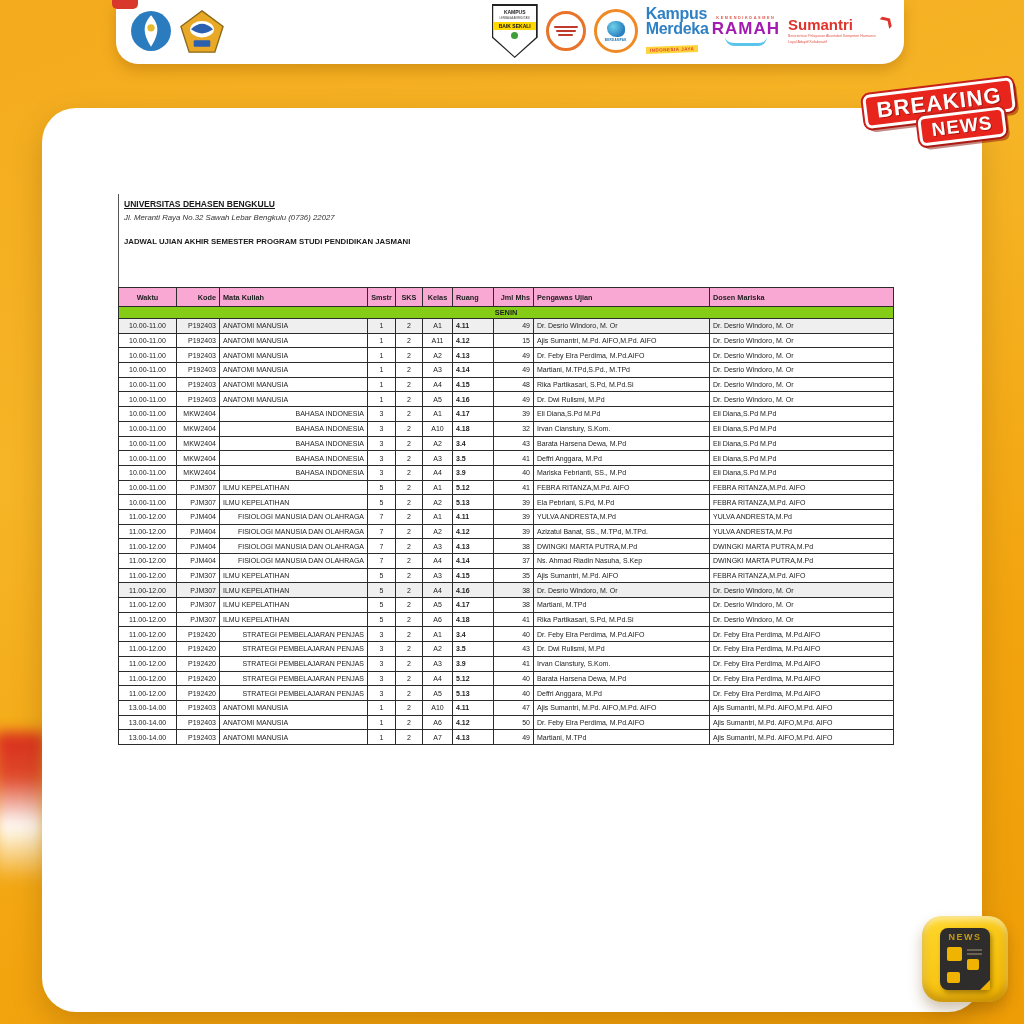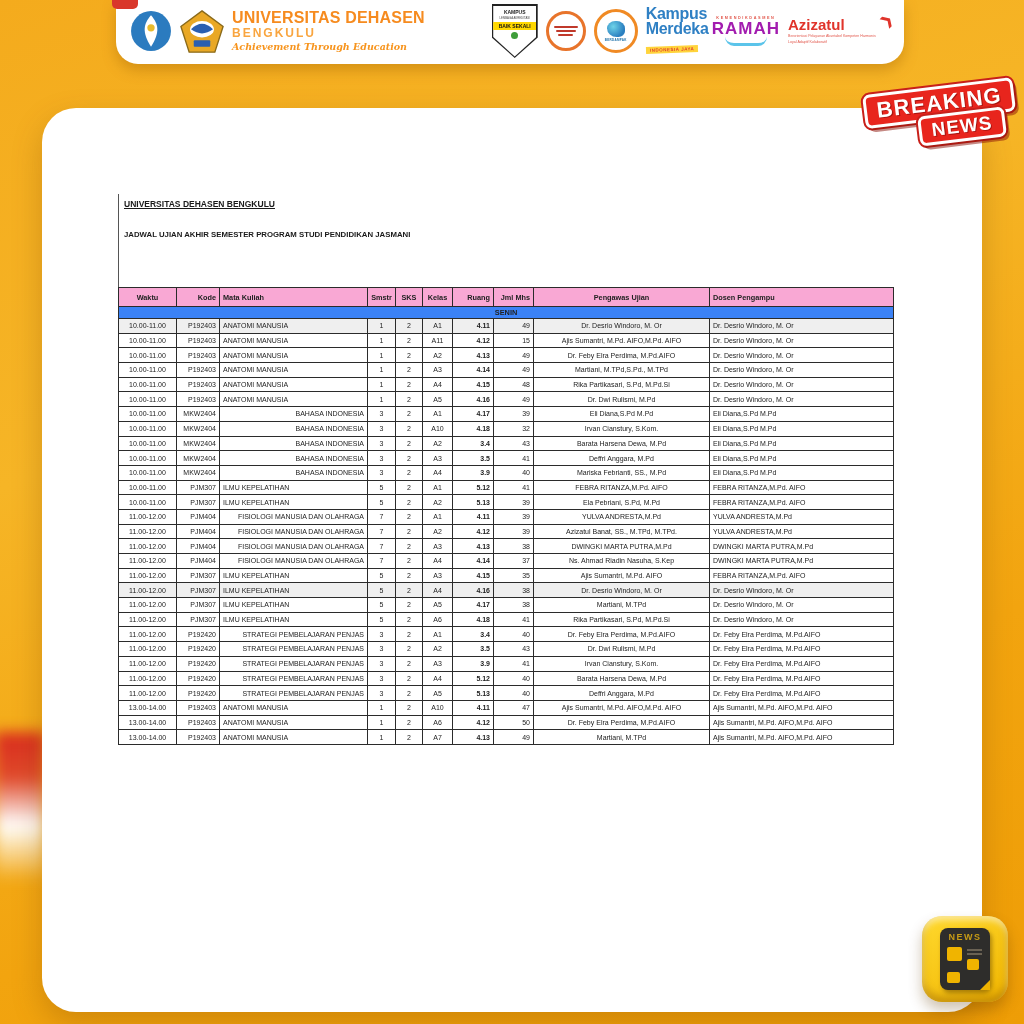--- a/index.html
+++ b/index.html
@@ -73,40 +73,40 @@
 
   
   .card{position:absolute;left:42px;top:108px;width:940px;height:904px;background:#fff;
     border-radius:34px;box-shadow:0 12px 30px rgba(120,70,0,.28);z-index:2}
 
   
   .doc{position:absolute;left:76px;top:86px;width:790px;height:93px;
     border-left:1px solid #555;padding:5px 0 0 5px;color:#1a1a1a}
   .doc-org{font-size:8.5px;font-weight:800;text-decoration:underline}
   .doc-addr{font-size:7.8px;font-style:italic;color:#333;margin-top:4px}
-  .doc-t1{font-size:7.8px;font-weight:800;margin-top:21px}
+  .doc-t1{font-size:7.8px;font-weight:800;margin-top:15px}
   .doc-t2{font-size:7.8px;font-weight:800;margin-top:4px}
 
   
   .tbl-wrap{position:absolute;left:76px;top:179px}
   table{border-collapse:collapse;table-layout:fixed;width:776px;font-size:7px;color:#222}
   th,td{border:1px solid #2b2b2b;padding:0 3px;height:14.7px;overflow:hidden;white-space:nowrap}
   thead th{height:19px;font-size:7.3px;font-weight:700;text-align:center;background:#f9a8d4}
   .c0{width:58px;text-align:center}
   .c1{width:43px;text-align:right}
   .c2{width:148px;text-align:left}
   .c3{width:28px;text-align:center}
   .c4{width:27px;text-align:center}
   .c5{width:30px;text-align:center}
-  .c6{width:41px;text-align:right;font-weight:600}
+  .c6{width:41px;text-align:left;font-weight:600}
   .c7{width:40px;text-align:right}
-  .c8{width:176px;text-align:center}
+  .c8{width:176px;text-align:left}
   .c9{width:184px;text-align:left}
   td.ar{text-align:right}
-  tr.senin td{background:#3b82f6;font-weight:800;font-size:7.4px;text-align:center;height:12px}
+  tr.senin td{background:#84cc16;font-weight:800;font-size:7.4px;text-align:center;height:12px}
   tr.shaded td{background:#efefef}
 
   
   .news-cube{position:absolute;left:922px;top:916px;width:86px;height:86px;z-index:5;
     background:linear-gradient(145deg,#ffd92e,#f0b400);border-radius:20px;
     box-shadow:inset 0 -6px 9px rgba(120,70,0,.35),inset 0 4px 6px rgba(255,255,255,.55),
       0 8px 14px rgba(100,60,0,.3);
     display:flex;align-items:center;justify-content:center}
   .paper{position:relative;width:50px;height:62px;background:#2e2d2b;border-radius:8px;
     box-shadow:2px 3px 4px rgba(60,35,0,.4)}
@@ -135,25 +135,20 @@
     </svg>
   </div>
   <div class="logo-circ">
     <svg viewBox="0 0 48 48" width="44" height="44">
       <polygon points="24,1 47,18 38,46 10,46 1,18" fill="#e9a825" stroke="#8a6a1a" stroke-width="1.5"></polygon>
       <ellipse cx="24" cy="21" rx="13" ry="9" fill="#fff"></ellipse>
       <path d="M12 21 q12 -12 24 0 q-12 9 -24 0" fill="#2b5fb0"></path>
       <rect x="15" y="33" width="18" height="7" fill="#2b5fb0" rx="1"></rect>
     </svg>
   </div>
-  <div class="uni-title">
-    <div class="uni-name">UNIVERSITAS DEHASEN</div>
-    <div class="uni-city">BENGKULU</div>
-    <div class="uni-tag">Achievement Through Education</div>
-  </div>
   <div class="sp"></div>
   <div class="shield-wrap">
     <div class="shield">
       <div class="sh-l1">KAMPUS</div>
       <div class="sh-l2">LEMBAGA AKREDITASI</div>
       <div class="sh-band">BAIK SEKALI</div>
       <div class="sh-leaf"></div>
     </div>
   </div>
   <div class="seal1">
@@ -169,49 +164,50 @@
     <div class="km-title">Kampus Merdeka</div>
     <div class="km-ribbon">INDONESIA JAYA</div>
   </div>
   <div class="ramah">
     <div class="ramah-top">KEMENDIKDASMEN</div>
     <div class="ramah-title">RAMAH</div>
     <div class="ramah-smile"></div>
   </div>
   <div class="berakhlak">
     <div class="ba-arrow">❯</div>
-    <div class="ba-title">Azizatul</div>
+    <div class="ba-title">Sumantri</div>
     <div class="ba-sub">Berorientasi Pelayanan Akuntabel Kompeten Harmonis Loyal Adaptif Kolaboratif</div>
   </div>
 </div>
 
 <div class="breaking">
   <span class="bk-line bk1">BREAKING</span><br>
   <span class="bk-line bk2">NEWS</span>
 </div>
 
 <div class="card">
   <div class="doc">
     <div class="doc-org">UNIVERSITAS DEHASEN BENGKULU</div>
+    <div class="doc-addr">Jl. Meranti Raya No.32 Sawah Lebar Bengkulu (0736) 22027</div>
     <div class="doc-t1">JADWAL UJIAN AKHIR SEMESTER PROGRAM STUDI PENDIDIKAN JASMANI</div>
   </div>
   <div class="tbl-wrap">
     <table>
       <thead>
           <tr>
             <th class="c0">Waktu</th>
             <th class="c1">Kode</th>
             <th class="c2">Mata Kuliah</th>
             <th class="c3">Smstr</th>
             <th class="c4">SKS</th>
             <th class="c5">Kelas</th>
             <th class="c6">Ruang</th>
             <th class="c7">Jml Mhs</th>
             <th class="c8">Pengawas Ujian</th>
-            <th class="c9">Dosen Pengampu</th>
+            <th class="c9">Dosen Mariska</th>
           </tr>
         </thead>
       <tbody>
           <tr class="senin">
             <td colspan="10">SENIN</td>
           </tr>
           <tr class="shaded">
             <td class="c0">10.00-11.00</td>
             <td class="c1">P192403</td>
             <td class="c2">ANATOMI MANUSIA</td>

